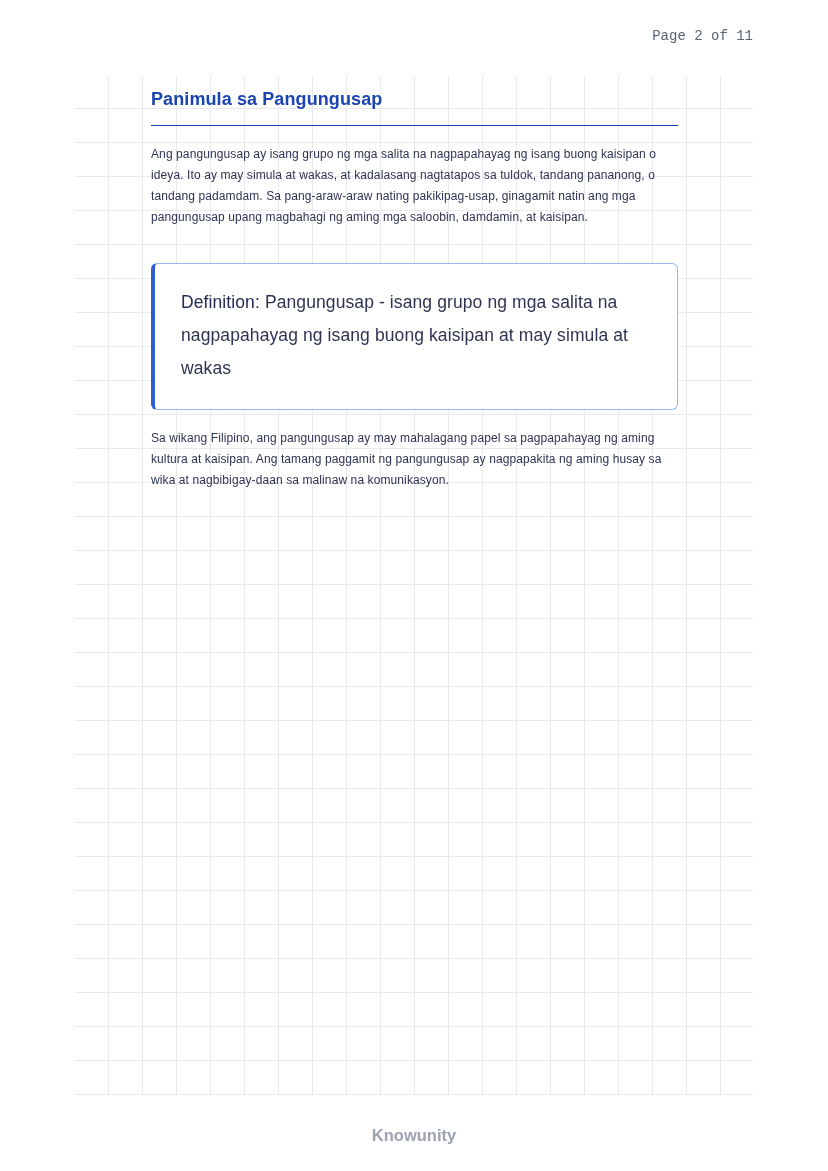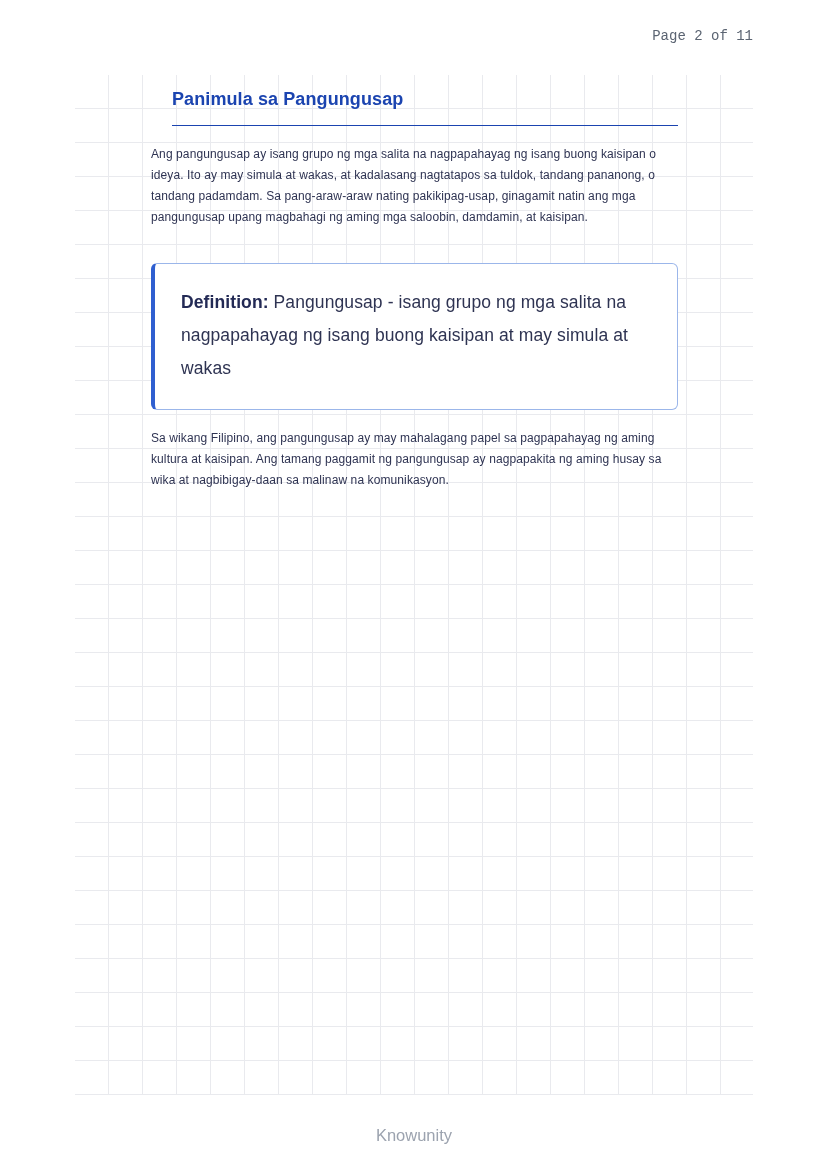--- a/index.html
+++ b/index.html
@@ -45,21 +45,21 @@
     padding: 10px 75px 0 76px;
   }
   h1.doc-title, h2.section-heading {
     color: var(--heading-blue);
     font-size: 18px;
     font-weight: 700;
     letter-spacing: 0.1px;
     padding-bottom: 15px;
     border-bottom: 1.5px solid var(--heading-blue);
   }
-  h1.doc-title { margin-top: 4px; margin-left: 21px; }
+  h1.doc-title { margin-top: 4px; }
   h2.section-heading { margin-top: 39px; }
   p.body-paragraph {
     margin-top: 18px;
     color: var(--body-text);
     font-size: 12px;
     line-height: 21px;
     letter-spacing: 0.1px;
   }
   .definition-box {
     margin-top: 35px;
@@ -69,31 +69,32 @@
     padding: 22px 26px 24px 26px;
     background: #ffffff;
   }
   .definition-box p {
     color: var(--body-text);
     font-size: 17.5px;
     line-height: 33px;
     letter-spacing: 0.1px;
   }
   .definition-box strong {
-    font-weight: 700;
+    font-weight: 400;
     color: #232a55;
   }
   .footer-brand {
     position: absolute;
     left: 0;
     right: 0;
     bottom: 26px;
     text-align: center;
     color: var(--footer-gray);
     font-size: 16.5px;
+    font-weight: bold;
   }
 </style>
 </head>
 <body>
 
 <div class="page-number">Page 2 of 11</div>
 
 <div class="sheet">
   <div class="sheet-inner">
 

